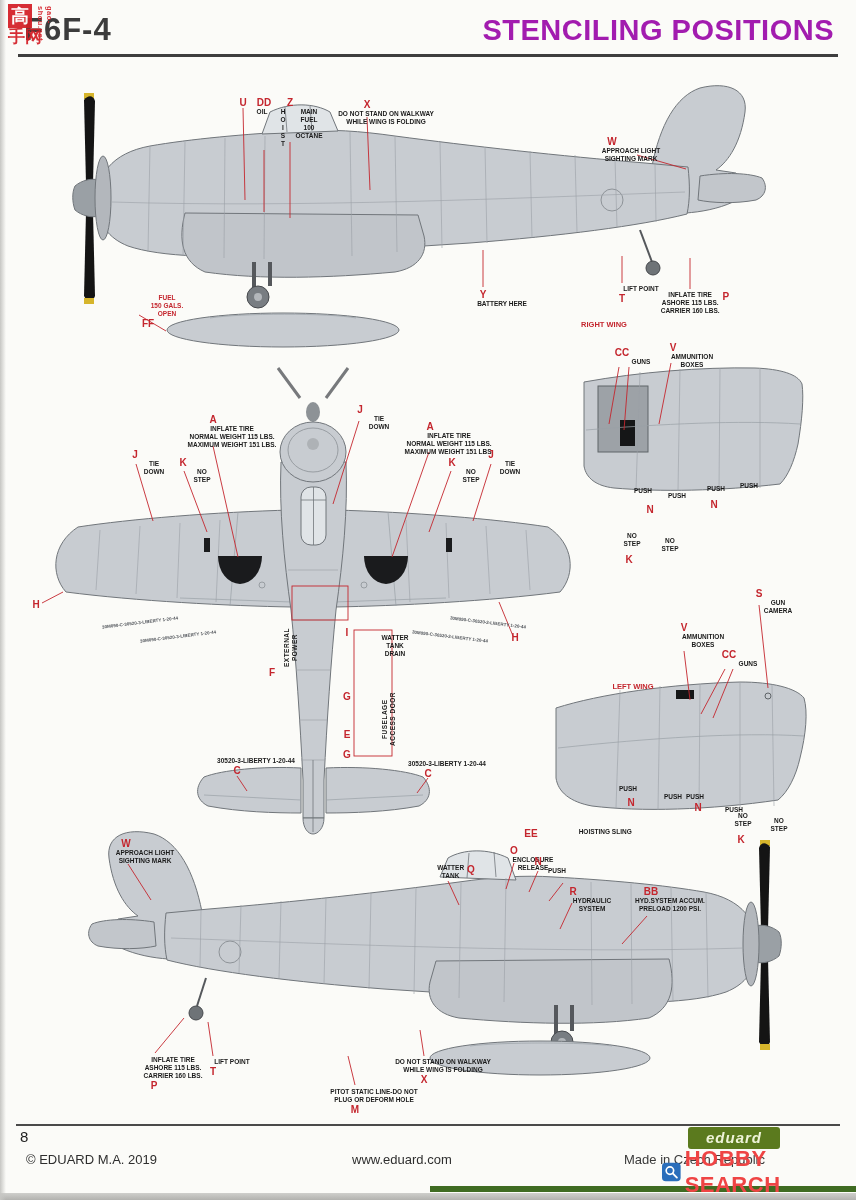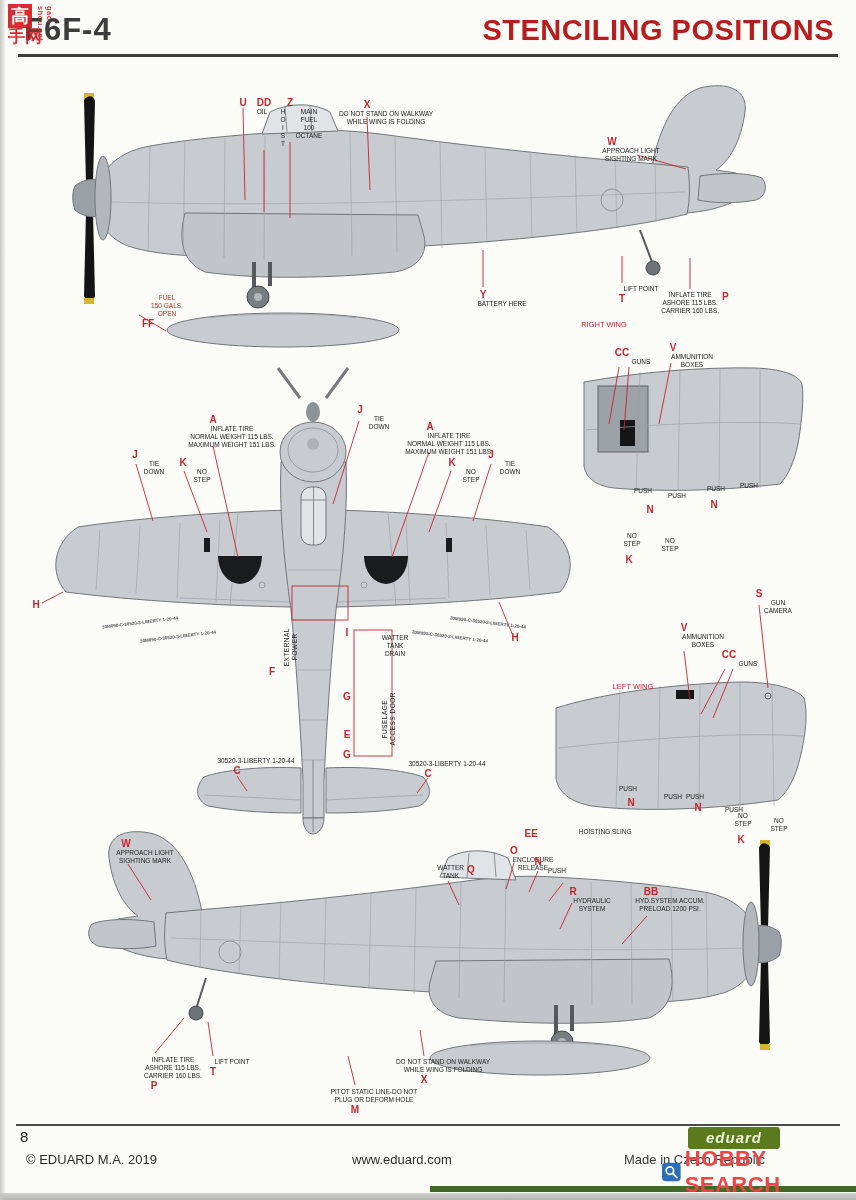--- a/index.html
+++ b/index.html
@@ -1,26 +1,26 @@
 <!DOCTYPE html>
 <html><head>
 <meta charset="utf-8">
 <style>
   :root{ --red:#c4262e; --ink:#1a1a1a; }
   html,body{margin:0;padding:0;background:#a8a8a5;}
   .page{position:relative;width:856px;height:1200px;margin:0 auto;background:#fbfbf8;
         font-family:"Liberation Sans",sans-serif;overflow:hidden;}
   .art{position:absolute;left:0;top:0;z-index:1;}
   .hdr-left{position:absolute;left:24px;top:12px;font-size:31px;font-weight:bold;color:#3c3c3c;letter-spacing:1px;z-index:2;}
-  .hdr-right{position:absolute;right:22px;top:14px;font-size:29px;font-weight:bold;color:#b91c1c;letter-spacing:.5px;z-index:2;}
+  .hdr-right{position:absolute;right:22px;top:14px;font-size:29px;font-weight:bold;color:#a21caf;letter-spacing:.5px;z-index:2;}
   .hdr-rule{position:absolute;left:18px;right:18px;top:54px;height:3px;background:#3e3e3e;z-index:2;}
   .ftr-rule{position:absolute;left:16px;right:16px;top:1124px;height:2px;background:#4a4a4a;z-index:2;}
   .co{position:absolute;transform:translateX(-50%);text-align:center;z-index:3;}
   .lt{display:block;color:var(--red);font-weight:bold;font-size:10px;line-height:1.1;}
-  .tx{display:block;color:var(--ink);font-weight:normal;font-size:6.5px;line-height:1.22;white-space:pre-line;margin-left:38px;}
+  .tx{display:block;color:var(--ink);font-weight:bold;font-size:6.5px;line-height:1.22;white-space:pre-line;margin-left:38px;}
   .tx.red{color:var(--red);}
   .tx.big{font-size:7.5px;}
   .row{display:flex;gap:3px;align-items:flex-start;}
   .vert{writing-mode:vertical-rl;transform:rotate(180deg);letter-spacing:.5px;}
   .stencil{position:absolute;font-size:4.5px;font-weight:bold;color:#50545a;z-index:3;white-space:nowrap;}
   .abs{position:absolute;z-index:3;}
   .pg{left:20px;top:1128px;font-size:15px;color:#222;}
   .copyright{left:26px;top:1152px;font-size:13px;color:#2e2e2e;}
   .website{left:352px;top:1152px;font-size:13px;color:#2e2e2e;}
   .madein{left:624px;top:1152px;font-size:13px;color:#3a3a3a;}

